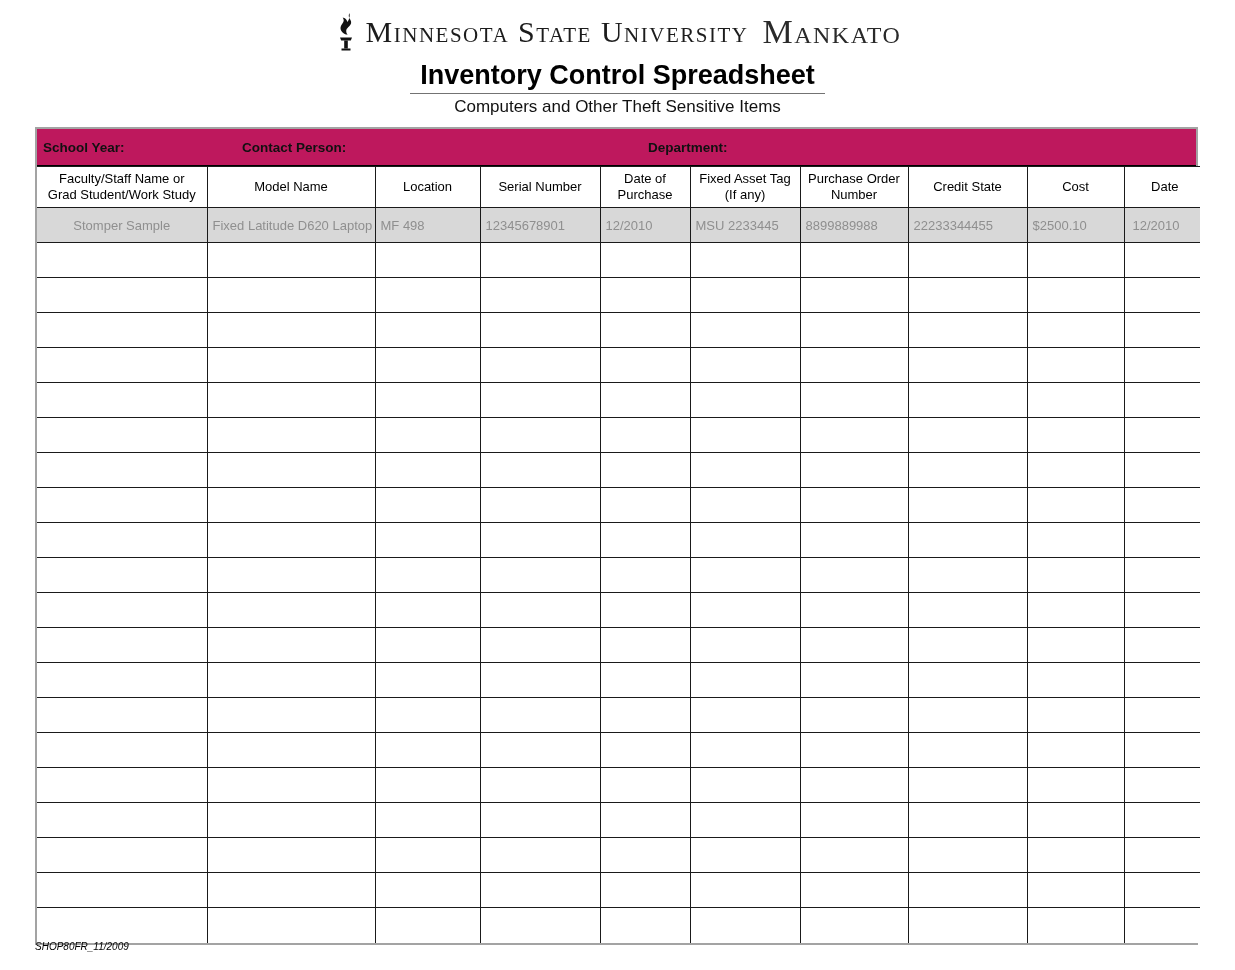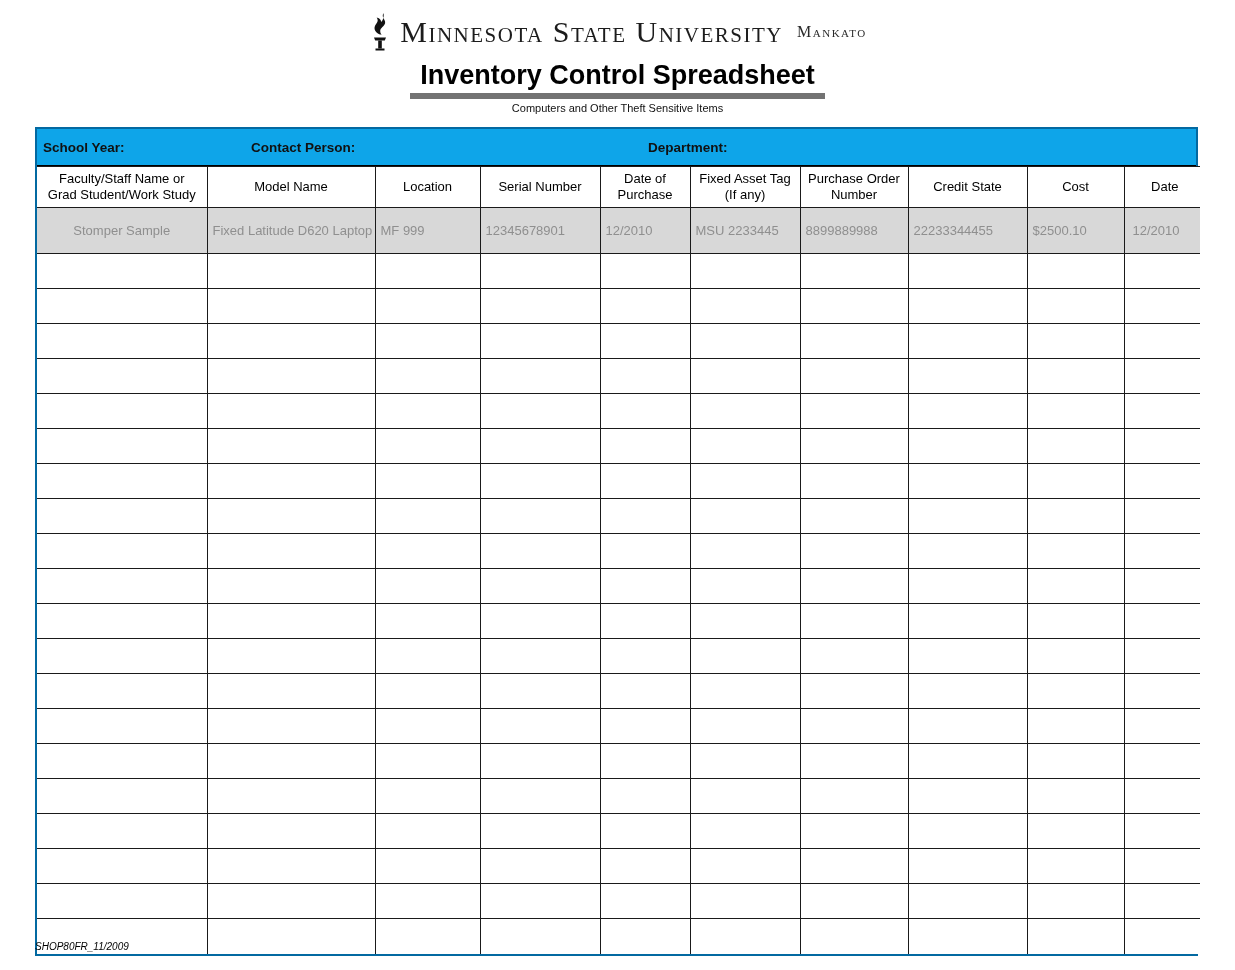--- a/index.html
+++ b/index.html
@@ -33,59 +33,59 @@
     font-family: "Liberation Serif", serif;
     font-variant: small-caps;
     font-size: 30px;
     letter-spacing: 1.5px;
     color: #1c1c1c;
     font-weight: 400;
   }
   .campus-name {
     font-family: "Liberation Serif", serif;
     font-variant: small-caps;
-    font-size: 16px;
+    font-size: 34px;
     letter-spacing: 1.5px;
     color: #2a2a2a;
     margin-left: 6px;
   }
   .doc-title {
     display: inline-block;
     margin-top: 6px;
     font-size: 27px;
     font-weight: bold;
     color: #000;
-    border-bottom: 6px solid #737373;
+    border-bottom: 1px solid #737373;
     padding: 0 10px 2px 10px;
   }
   .doc-subtitle {
     margin-top: 3px;
-    font-size: 11px;
+    font-size: 17px;
     color: #111;
   }
 
   
   .form-box {
     position: absolute;
     left: 35px;
     top: 127px;
     width: 1163px;
-    border: 2px solid #0369a1;
-    background: #0ea5e9;
+    border: 2px solid #a3a3a3;
+    background: #be185d;
   }
   .info-bar {
     position: relative;
     height: 37px;
     border-bottom: 1px solid #000;
     font-size: 13.5px;
     font-weight: bold;
   }
   .info-bar span { position: absolute; top: 11px; }
   .lbl-school-year { left: 6px; }
-  .lbl-contact { left: 214px; }
+  .lbl-contact { left: 205px; }
   .lbl-department { left: 611px; }
 
   table.inv-table {
     border-collapse: collapse;
     table-layout: fixed;
     width: 100%;
   }
   .inv-table th, .inv-table td {
     border: 1px solid #1a1a1a;
     font-size: 13px;
@@ -96,21 +96,21 @@
     font-weight: normal;
     text-align: center;
     vertical-align: middle;
     white-space: pre-line;
     line-height: 1.2;
     padding: 2px 3px;
     color: #000;
     background: #fff;
   }
   .inv-table tr.sample-row td {
-    height: 46px;
+    height: 35px;
     background: #d8d8d8;
     color: #8f8f8f;
     text-align: left;
     vertical-align: middle;
     padding: 2px 5px;
     white-space: nowrap;
   }
   .inv-table tr.empty-row td {
     height: 35px;
     background: #fff;
@@ -188,21 +188,21 @@
 Number</th>
         <th>Credit State</th>
         <th>Cost</th>
         <th>Date</th>
       </tr>
     </thead>
     <tbody>
       <tr class="sample-row">
         <td>Stomper Sample</td>
         <td>Fixed Latitude D620 Laptop</td>
-        <td>MF 999</td>
+        <td>MF 498</td>
         <td>12345678901</td>
         <td>12/2010</td>
         <td>MSU 2233445</td>
         <td>8899889988</td>
         <td>22233344455</td>
         <td>$2500.10</td>
         <td>12/2010</td>
       </tr>
     <tr class="empty-row">
           <td></td>

